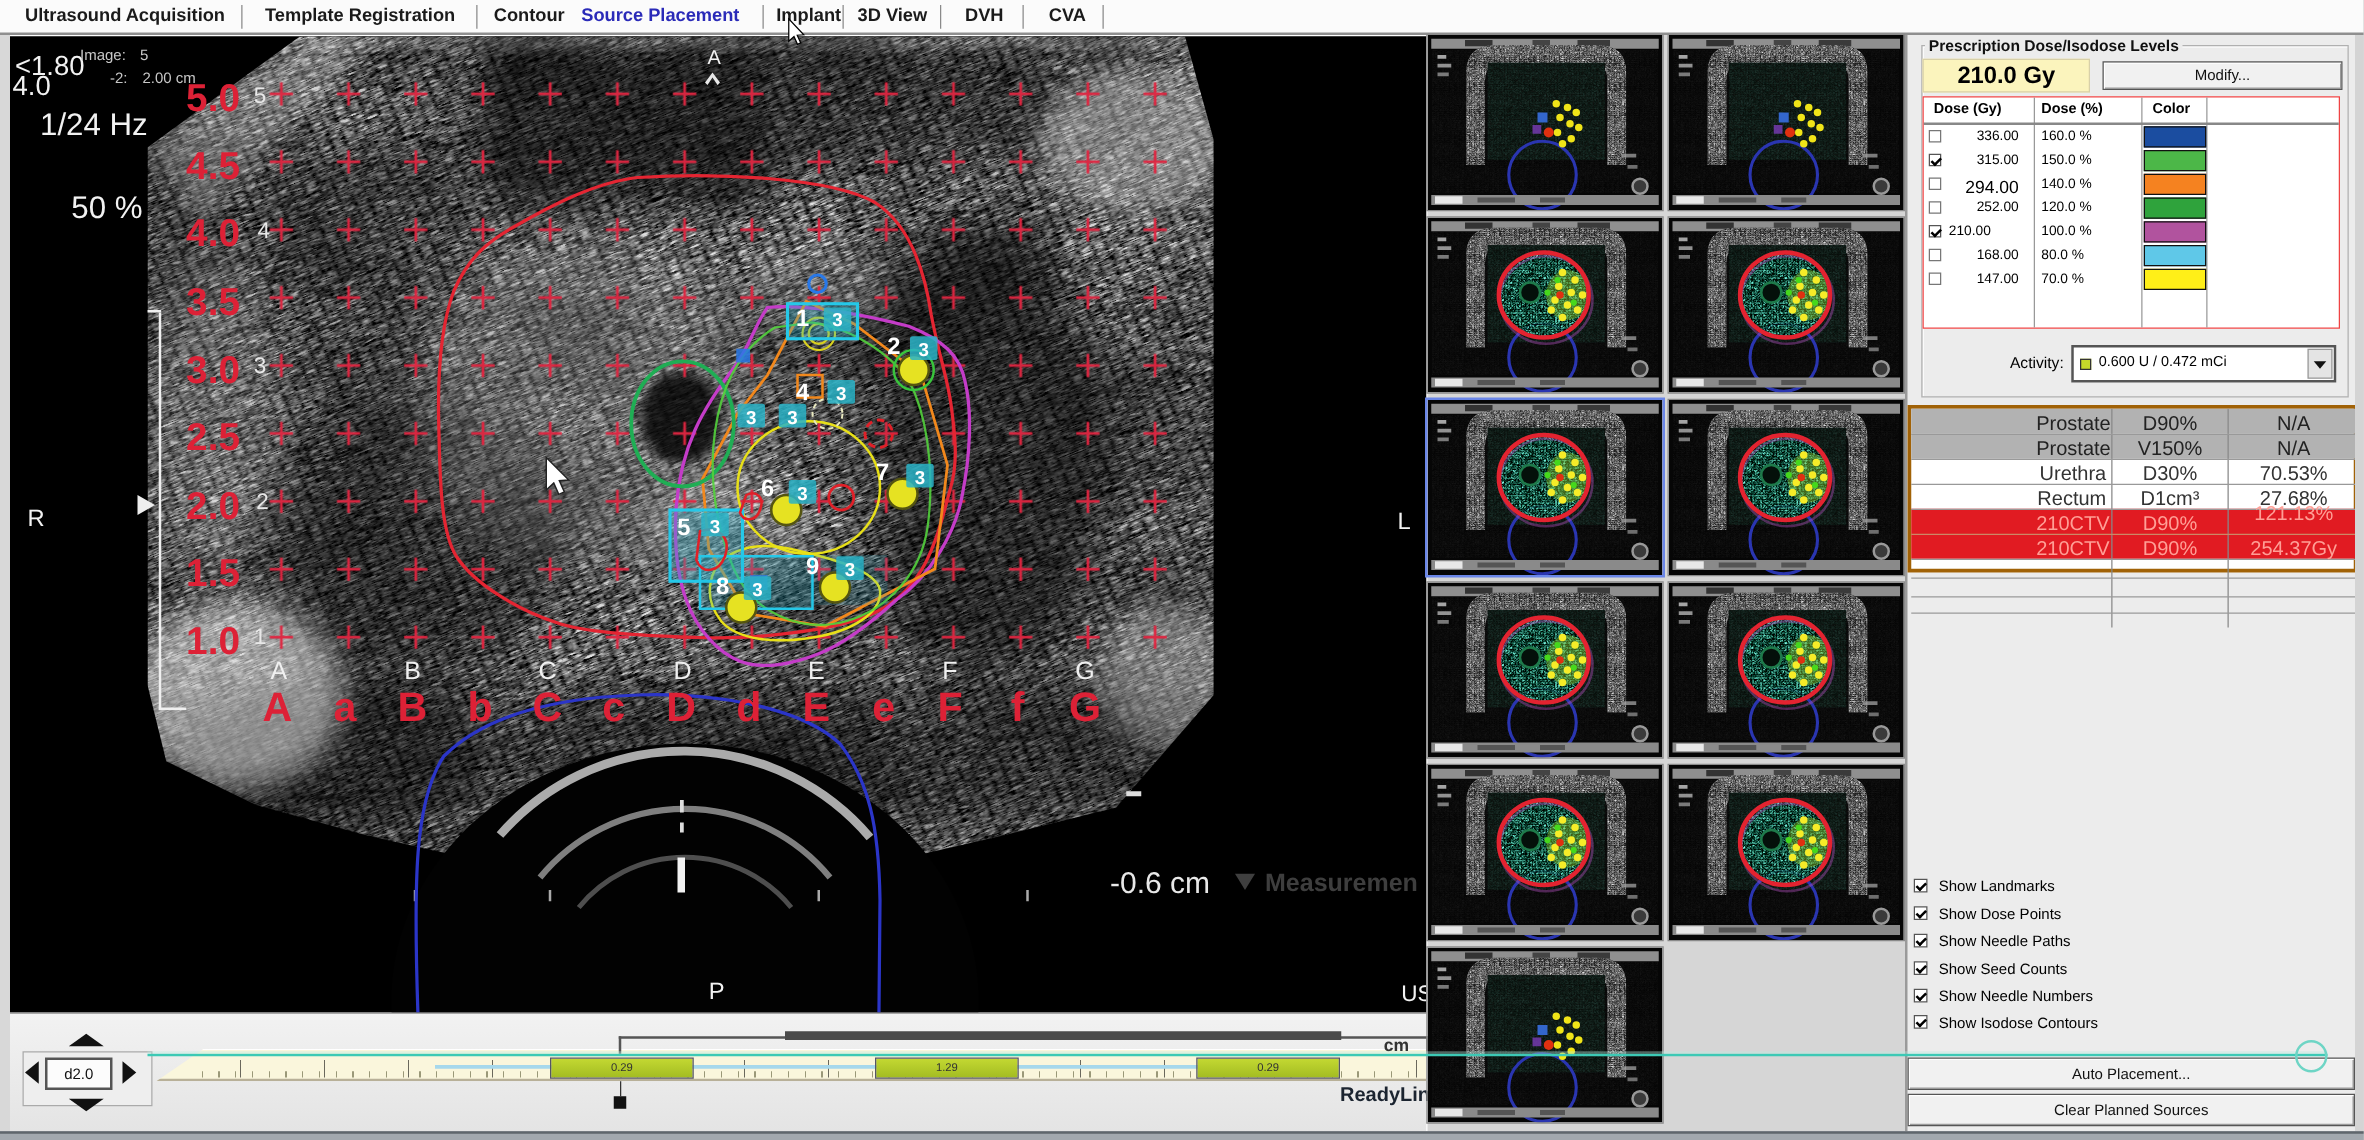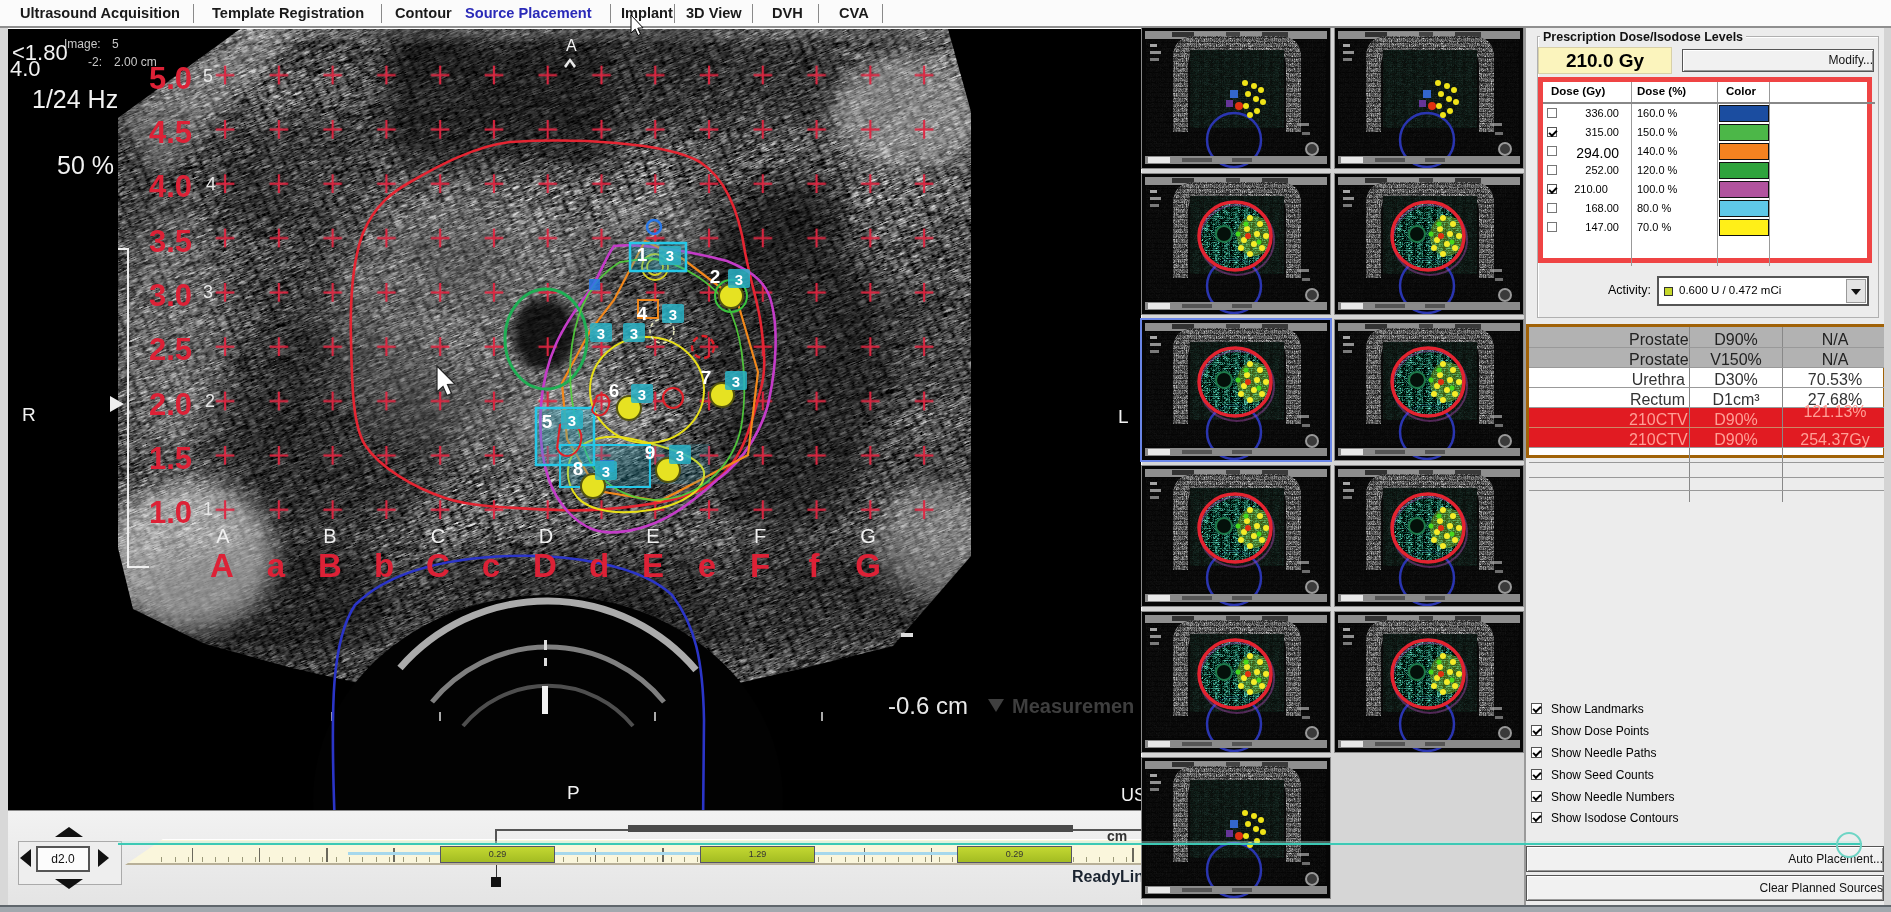--- a/index.html
+++ b/index.html
@@ -3,21 +3,21 @@
 <meta charset="utf-8">
 <style>
 *{margin:0;padding:0;box-sizing:border-box}
 html,body{width:1891px;height:912px;overflow:hidden}
 body{font-family:"Liberation Sans",sans-serif;background:#ffffff;position:relative}
 .abs{position:absolute}
 .tab{position:absolute;top:5px;font-size:14.6px;color:#1a1a1a;font-weight:bold;white-space:nowrap}
 .sep{position:absolute;top:4px;width:1px;height:19px;background:#8a8a8a}
 .chk{position:absolute;width:11px;height:11px;background:#fff;border:1px solid #555}
 .chk::after{content:"";position:absolute;left:1px;top:2px;width:6px;height:3px;border-left:2px solid #000;border-bottom:2px solid #000;transform:rotate(-45deg)}
-.btn3{background:#f1f1f1;border:1px solid #555;box-shadow:inset 1px 1px 0 #ffffff,inset -1px -1px 0 #9a9a9a;text-align:right;color:#111}
+.btn3{background:#f1f1f1;border:1px solid #555;box-shadow:inset 1px 1px 0 #ffffff,inset -1px -1px 0 #9a9a9a;text-align:center;color:#111}
 </style>
 </head>
 <body>
 
 <div class="abs" style="left:0;top:0;width:1891px;height:28px;background:#fbfbfb;border-bottom:2px solid #8f8f8f">
 <span class="tab" style="left:20px">Ultrasound Acquisition</span>
 <span class="sep" style="left:193px"></span>
 <span class="tab" style="left:212px">Template Registration</span>
 <span class="sep" style="left:381px"></span>
 <span class="tab" style="left:395px">Contour</span>
@@ -415,21 +415,21 @@
     </svg>
 </div>
 
 <div class="abs" id="rpanel" style="left:1524px;top:28px;width:367px;height:877px;background:#ececec;border-left:2px solid #9a9a9a;font-size:12px">
 
   <div class="abs" style="left:11px;top:8px;width:342px;height:282px;border:1px solid #b0b0b0;box-shadow:1px 1px 0 #fff inset"></div>
   <div class="abs" style="left:14px;top:2px;background:#ececec;padding:0 3px;font-weight:bold;color:#111;font-size:12.5px">Prescription Dose/Isodose Levels</div>
   <div class="abs" style="left:12px;top:19px;width:134px;height:27px;background:#fbf4bd;border:1px solid #d8d0a8;text-align:center;line-height:25px;font-size:19px;font-weight:bold;color:#000">210.0 Gy</div>
   <div class="abs btn3" style="left:156px;top:21px;width:192px;height:23px;line-height:21px;font-size:12px">Modify...</div>
 
-  <div class="abs" style="left:12px;top:49px;width:334px;height:186px;background:#fff;border:5px solid #ef4444">
+  <div class="abs" style="left:12px;top:49px;width:334px;height:186px;background:#fff;border:1px solid #ef4444">
     <div class="abs" style="left:88px;top:0;width:1px;height:184px;background:#999"></div>
     <div class="abs" style="left:174px;top:0;width:1px;height:184px;background:#999"></div>
     <div class="abs" style="left:226px;top:0;width:1px;height:184px;background:#999"></div>
     <div class="abs" style="left:0;top:20px;width:332px;height:1.5px;background:#888"></div>
     <div class="abs" style="left:8px;top:3px;font-weight:bold;font-size:11.5px">Dose (Gy)</div>
     <div class="abs" style="left:94px;top:3px;font-weight:bold;font-size:11.5px">Dose (%)</div>
     <div class="abs" style="left:183px;top:3px;font-weight:bold;font-size:11.5px">Color</div>
 
     <div class="abs" style="left:4px;top:26px;width:10px;height:10px;border:1px solid #777"></div>
     <div class="abs" style="left:20px;top:25px;width:56px;text-align:right;font-size:11px">336.00</div>
@@ -441,21 +441,21 @@
     <div class="abs" style="left:176px;top:42px;width:50px;height:17px;background:#4cb748;border:1.5px solid #111"></div>
     <div class="abs" style="left:4px;top:64px;width:10px;height:10px;border:1px solid #777"></div>
     <div class="abs" style="left:20px;top:63px;width:56px;text-align:right;font-size:14px">294.00</div>
     <div class="abs" style="left:94px;top:63px;font-size:11px">140.0 %</div>
     <div class="abs" style="left:176px;top:61px;width:50px;height:17px;background:#f58220;border:1.5px solid #111"></div>
     <div class="abs" style="left:4px;top:83px;width:10px;height:10px;border:1px solid #777"></div>
     <div class="abs" style="left:20px;top:82px;width:56px;text-align:right;font-size:11px">252.00</div>
     <div class="abs" style="left:94px;top:82px;font-size:11px">120.0 %</div>
     <div class="abs" style="left:176px;top:80px;width:50px;height:17px;background:#2fa33c;border:1.5px solid #111"></div>
     <div class="chk" style="left:4px;top:102px;width:10px;height:10px"></div>
-    <div class="abs" style="left:20px;top:101px;width:56px;text-align:center;font-size:11px">210.00</div>
+    <div class="abs" style="left:20px;top:101px;width:56px;text-align:left;font-size:11px">210.00</div>
     <div class="abs" style="left:94px;top:101px;font-size:11px">100.0 %</div>
     <div class="abs" style="left:176px;top:99px;width:50px;height:17px;background:#b1539e;border:1.5px solid #111"></div>
     <div class="abs" style="left:4px;top:121px;width:10px;height:10px;border:1px solid #777"></div>
     <div class="abs" style="left:20px;top:120px;width:56px;text-align:right;font-size:11px">168.00</div>
     <div class="abs" style="left:94px;top:120px;font-size:11px">80.0 %</div>
     <div class="abs" style="left:176px;top:118px;width:50px;height:17px;background:#5fc8e8;border:1.5px solid #111"></div>
     <div class="abs" style="left:4px;top:140px;width:10px;height:10px;border:1px solid #777"></div>
     <div class="abs" style="left:20px;top:139px;width:56px;text-align:right;font-size:11px">147.00</div>
     <div class="abs" style="left:94px;top:139px;font-size:11px">70.0 %</div>
     <div class="abs" style="left:176px;top:137px;width:50px;height:17px;background:#ffef18;border:1.5px solid #111"></div>

